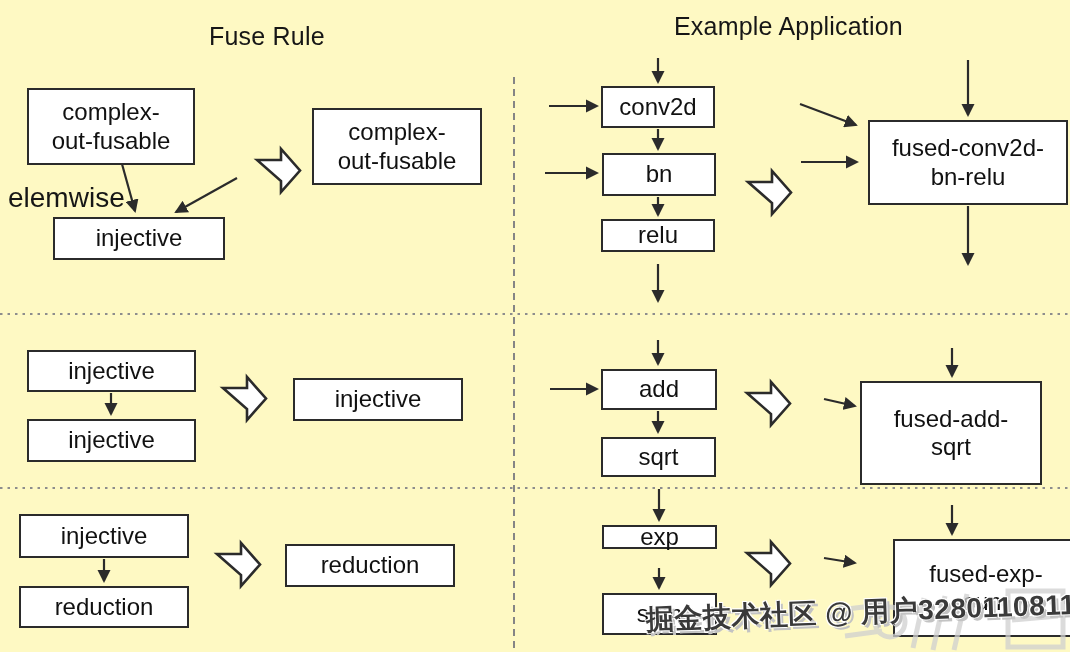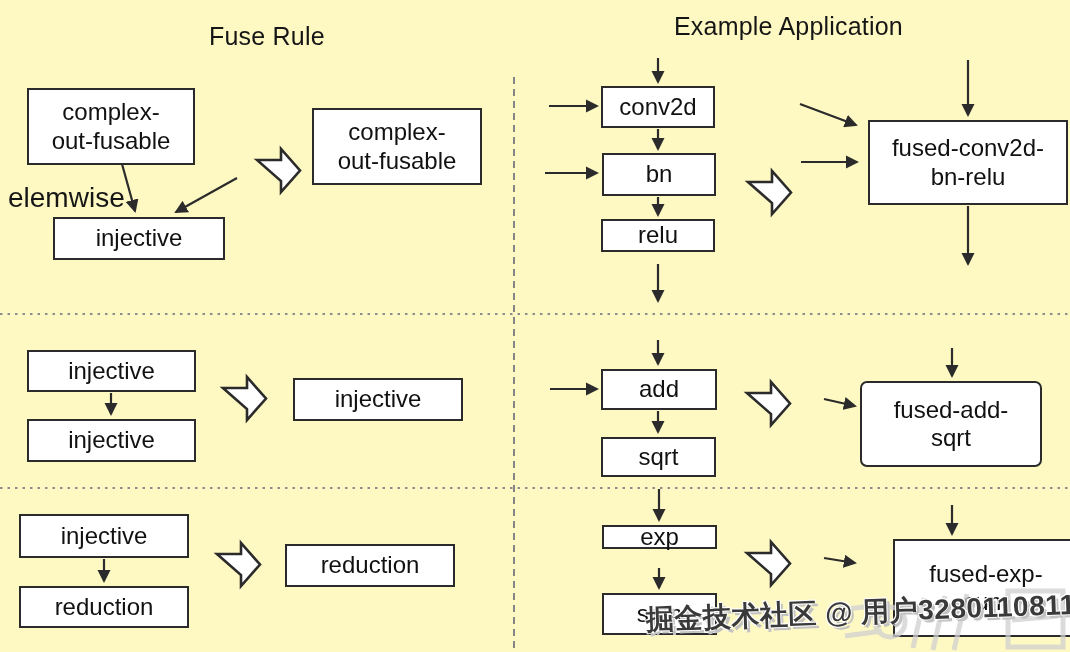--- a/index.html
+++ b/index.html
@@ -103,21 +103,21 @@
     <span>fused-conv2d-</span>
     <span>bn-relu</span>
   </div>
 
   <div class="node" style="left:27px;top:350px;width:169px;height:42px;">injective</div>
   <div class="node" style="left:27px;top:419px;width:169px;height:43px;">injective</div>
   <div class="node" style="left:293px;top:378px;width:170px;height:43px;">injective</div>
 
   <div class="node" style="left:601px;top:369px;width:116px;height:41px;">add</div>
   <div class="node" style="left:601px;top:437px;width:115px;height:40px;">sqrt</div>
-  <div class="node" style="left:860px;top:381px;width:182px;height:86px;border-radius:7px;">
+  <div class="node" style="left:860px;top:381px;width:182px;height:104px;">
     <span>fused-add-</span>
     <span>sqrt</span>
   </div>
 
   <div class="node" style="left:19px;top:514px;width:170px;height:44px;">injective</div>
   <div class="node" style="left:19px;top:586px;width:170px;height:42px;">reduction</div>
   <div class="node" style="left:285px;top:544px;width:170px;height:43px;">reduction</div>
 
   <div class="node" style="left:602px;top:525px;width:115px;height:24px;">exp</div>
   <div class="node" style="left:602px;top:593px;width:115px;height:42px;">sum</div>

